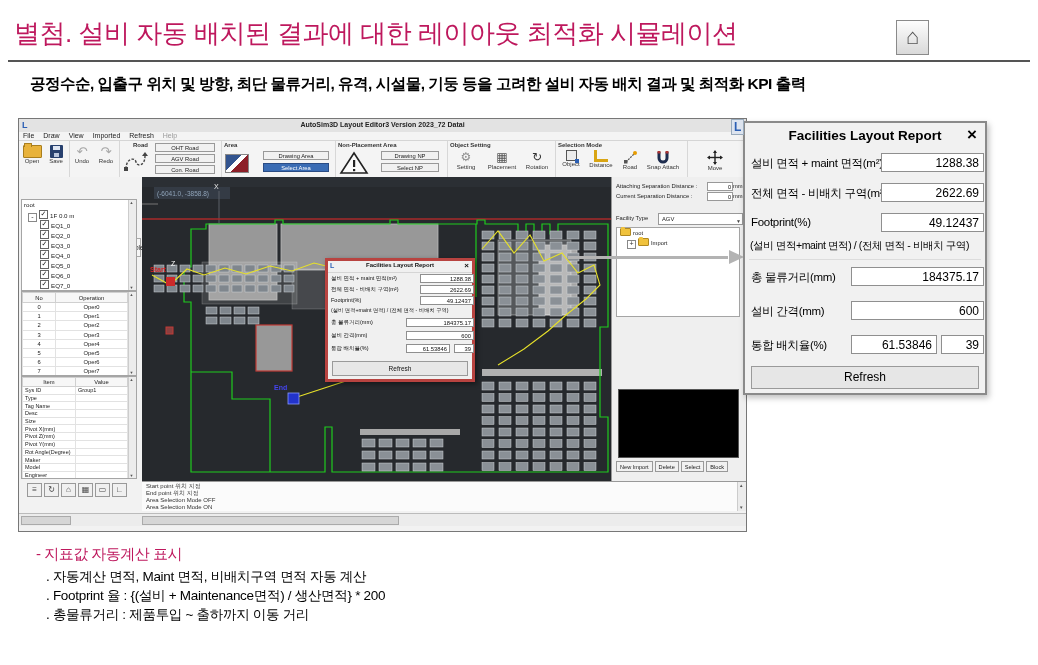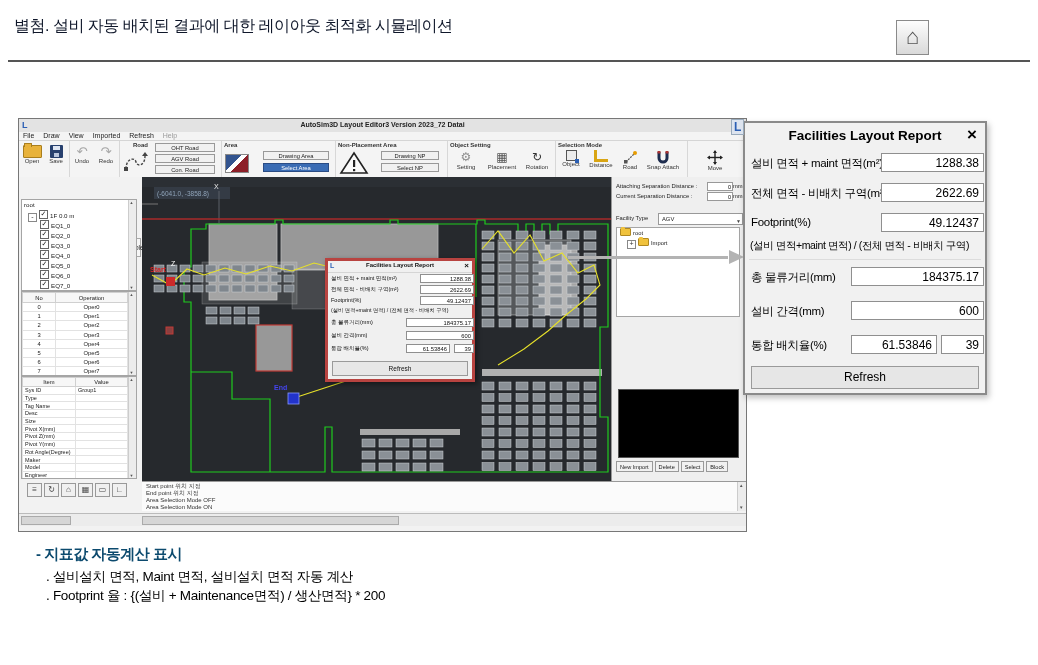--- a/index.html
+++ b/index.html
@@ -1,19 +1,19 @@
 <!DOCTYPE html>
 <html><head>
 <meta charset="utf-8">
 <style>
   html,body{margin:0;padding:0;background:#fff;font-family:"Liberation Sans","DejaVu Sans",sans-serif;}
   #stage{position:relative;width:1038px;height:665px;background:#fff;overflow:hidden;}
 
   
-  .slide-title{position:absolute;left:14px;top:16px;font-size:16px;color:#0f172a;letter-spacing:-0.5px;}
+  .slide-title{position:absolute;left:14px;top:16px;font-size:26px;color:#be185d;letter-spacing:-0.5px;}
   .title-rule{position:absolute;left:8px;top:60px;width:1022px;height:0;border-top:2px solid #555;}
   .home-btn{position:absolute;left:896px;top:20px;width:31px;height:33px;border:1px solid #8a8a8a;background:linear-gradient(#fdfdfd,#d9d9d9);text-align:center;cursor:pointer;}
   .home-btn span{font-size:22px;line-height:31px;color:#555;}
   .subtitle{position:absolute;left:30px;top:74px;font-size:15.5px;font-weight:bold;color:#000;letter-spacing:-0.5px;}
 
   
   .appwin{position:absolute;left:18px;top:118px;width:727px;height:412px;border:1px solid #777;background:#f2f2f2;font-size:7px;color:#222;}
   .tbar{position:absolute;left:0;top:0;width:100%;height:13px;background:#e3e3e3;border-bottom:1px solid #c8c8c8;}
   .applogo{position:absolute;left:3px;top:1px;font-size:9px;font-weight:bold;color:#2b5fb4;}
   .tbar-t{position:absolute;left:0;right:0;top:2px;text-align:center;font-size:7px;font-weight:bold;color:#222;}
@@ -132,31 +132,32 @@
   .p-row{position:absolute;left:6px;right:6px;height:20px;}
   .p-lab{position:absolute;left:0;top:3px;font-size:11.5px;color:#000;white-space:nowrap;letter-spacing:-0.3px;}
   .p-box{position:absolute;top:0;height:19px;border:1px solid #8f8f8f;background:#fff;font-size:12px;line-height:19px;text-align:right;padding-right:4px;box-sizing:border-box;color:#000;}
   .p-formula{position:absolute;left:5px;top:116px;font-size:10.5px;color:#000;white-space:nowrap;letter-spacing:-0.4px;}
   .p-sep{position:absolute;left:4px;right:4px;top:136px;border-top:1px solid #dcdcdc;}
   .p-refresh{position:absolute;left:6px;right:6px;top:243px;height:21px;border:1px solid #9a9a9a;background:#e6e6e6;text-align:center;font-size:12px;line-height:21px;color:#000;cursor:pointer;}
 
   .kpi-caption{position:absolute;left:750px;top:400px;font-size:15px;font-weight:bold;color:#000;letter-spacing:-0.5px;}
 
   .notes{position:absolute;left:36px;top:545px;}
-  .notes-h{font-size:15px;font-weight:bold;color:#0c4a6e;margin-bottom:3px;letter-spacing:-0.5px;}
+  .notes-h{font-size:15px;font-weight:normal;color:#be185d;margin-bottom:3px;letter-spacing:-0.5px;}
   .note-line{font-size:13.5px;color:#000;margin-left:10px;line-height:19px;letter-spacing:-0.3px;}
 </style>
 </head>
 <body>
 
 <div id="stage">
 
   <div class="slide-title">별첨. 설비 자동 배치된 결과에 대한 레이아웃 최적화 시뮬레이션</div>
   <div class="home-btn"><span>⌂</span></div>
   <div class="title-rule"></div>
+  <div class="subtitle">공정수순, 입출구 위치 및 방향, 최단 물류거리, 유격, 시설물, 기둥 등을 고려한 설비 자동 배치 결과 및 최적화 KPI 출력</div>
 
   <div class="appwin">
 
     <div class="tbar">
       <span class="applogo">L</span>
       <span class="tbar-t">AutoSim3D Layout Editor3 Version 2023_72  Datai</span>
     </div>
 
     <div class="mbar">
       
@@ -738,18 +739,19 @@
         <span class="p-box" style="left:190px;width:43px">39</span>
       </div>
     <div class="p-refresh">Refresh</div>
   </div>
 
 
   <div class="notes">
     <div class="notes-h">- 지표값 자동계산 표시</div>
     <div>
 
-    <div class="note-line">. 설비설치 면적, Maint 면적, 설비설치 면적 자동 계산</div>
+    <div class="note-line">. 자동계산 면적, Maint 면적, 비배치구역 면적 자동 계산</div>
         <div class="note-line">. Footprint 율 : {(설비 + Maintenance면적) / 생산면적} * 200</div>
+        <div class="note-line">. 총물류거리 : 제품투입 ~ 출하까지 이동 거리</div>
       </div>
   </div>
 
 </div>
 
 </body></html>

